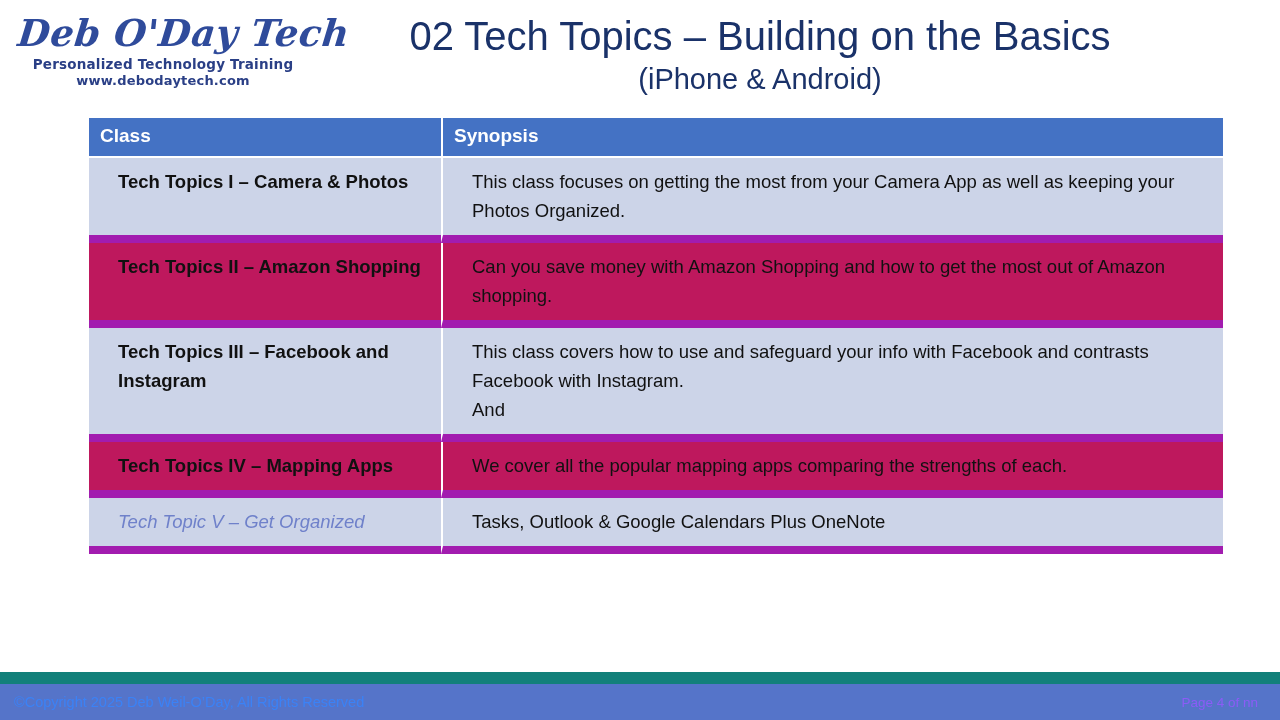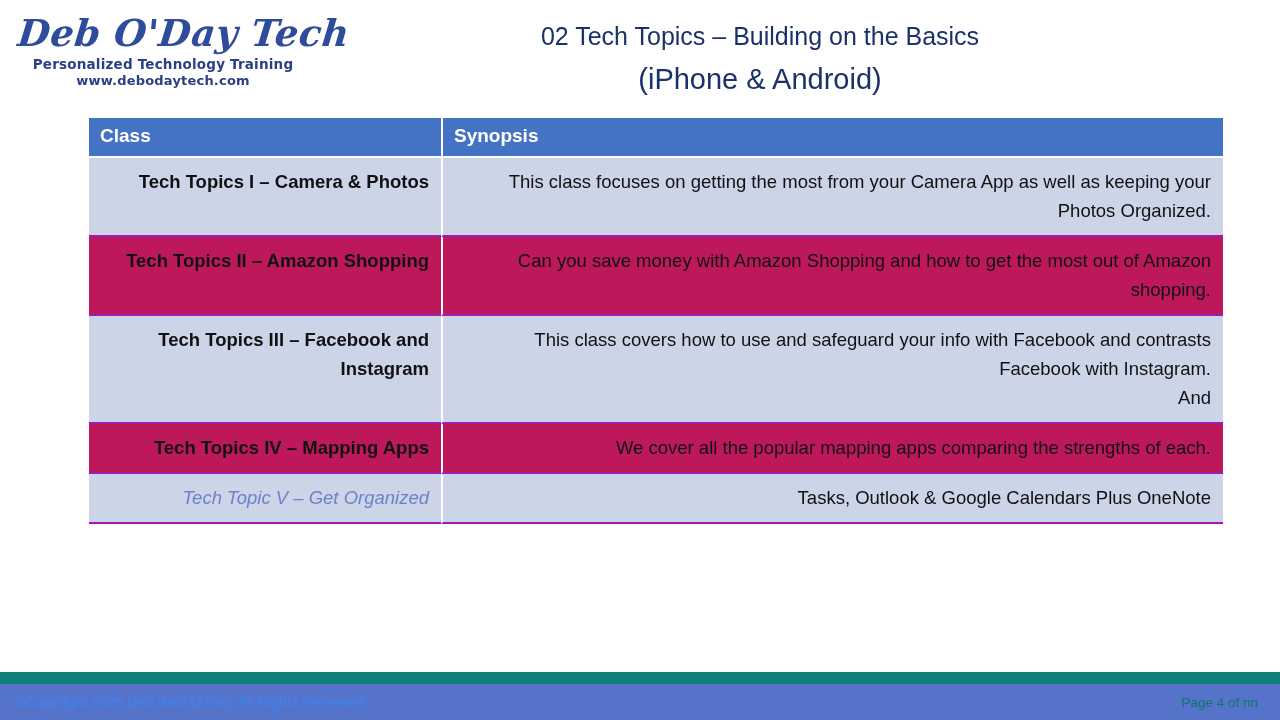--- a/index.html
+++ b/index.html
@@ -66,21 +66,21 @@
   
   .title-block {
     position: absolute;
     left: 330px;
     top: 12px;
     width: 860px;
     text-align: center;
   }
   .title-main {
     font-family: "Liberation Sans", sans-serif;
-    font-size: 25px;
+    font-size: 40px;
     line-height: 48px;
     color: #1a3269;
     white-space: nowrap;
   }
   .title-sub {
     font-family: "Liberation Sans", sans-serif;
     font-size: 29px;
     line-height: 38px;
     color: #1a3269;
     white-space: nowrap;
@@ -112,23 +112,22 @@
   }
   .course-table th.syn-head {
     border-left: 2px solid #ffffff;
   }
 
   .course-table td {
     font-size: 18.5px;
     line-height: 29px;
     color: #111111;
     vertical-align: top;
-    padding: 9px 12px 10px 6px;
-    border-bottom: 2px solid #a21caf;
-    text-align: right;
+    padding: 9px 12px 10px 29px;
+    border-bottom: 8px solid #a21caf;
   }
   .course-table td.cell-class {
     font-weight: bold;
   }
   .course-table td.cell-syn {
     border-left: 2px solid #ffffff;
     font-weight: normal;
   }
   .row-a td { background: #ccd4e8; }
   .row-b td { background: #be185d; }
@@ -184,21 +183,21 @@
     top: 694px;
     font-size: 14.5px;
     color: #3b82f6;
     white-space: nowrap;
   }
   .footer-page {
     position: absolute;
     right: 22px;
     top: 695px;
     font-size: 13.5px;
-    color: #0f766e;
+    color: #8b5cf6;
     white-space: nowrap;
   }
 </style>
 </head>
 <body>
 
 <div class="slide">
 
   <div class="logo">
     <div class="logo-script">Deb O'Day Tech</div>

